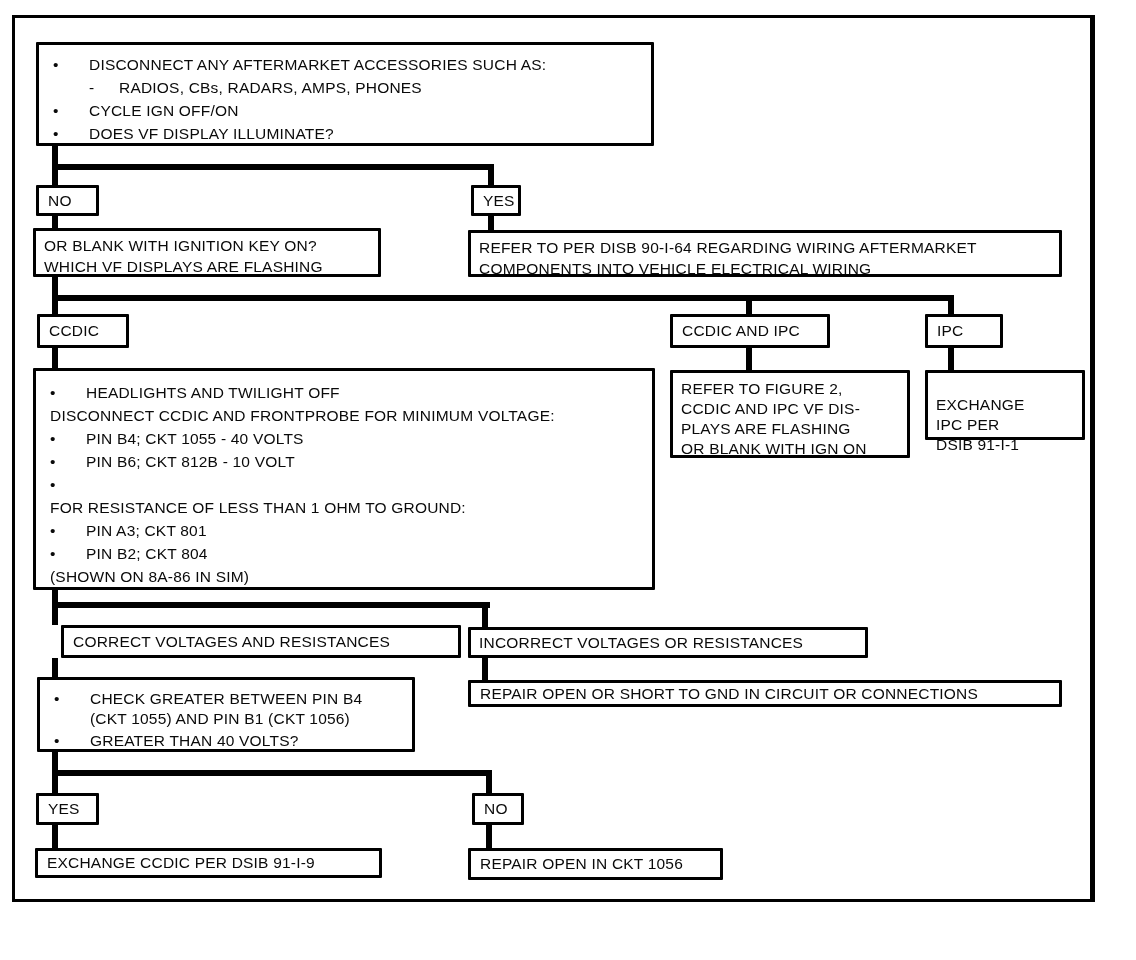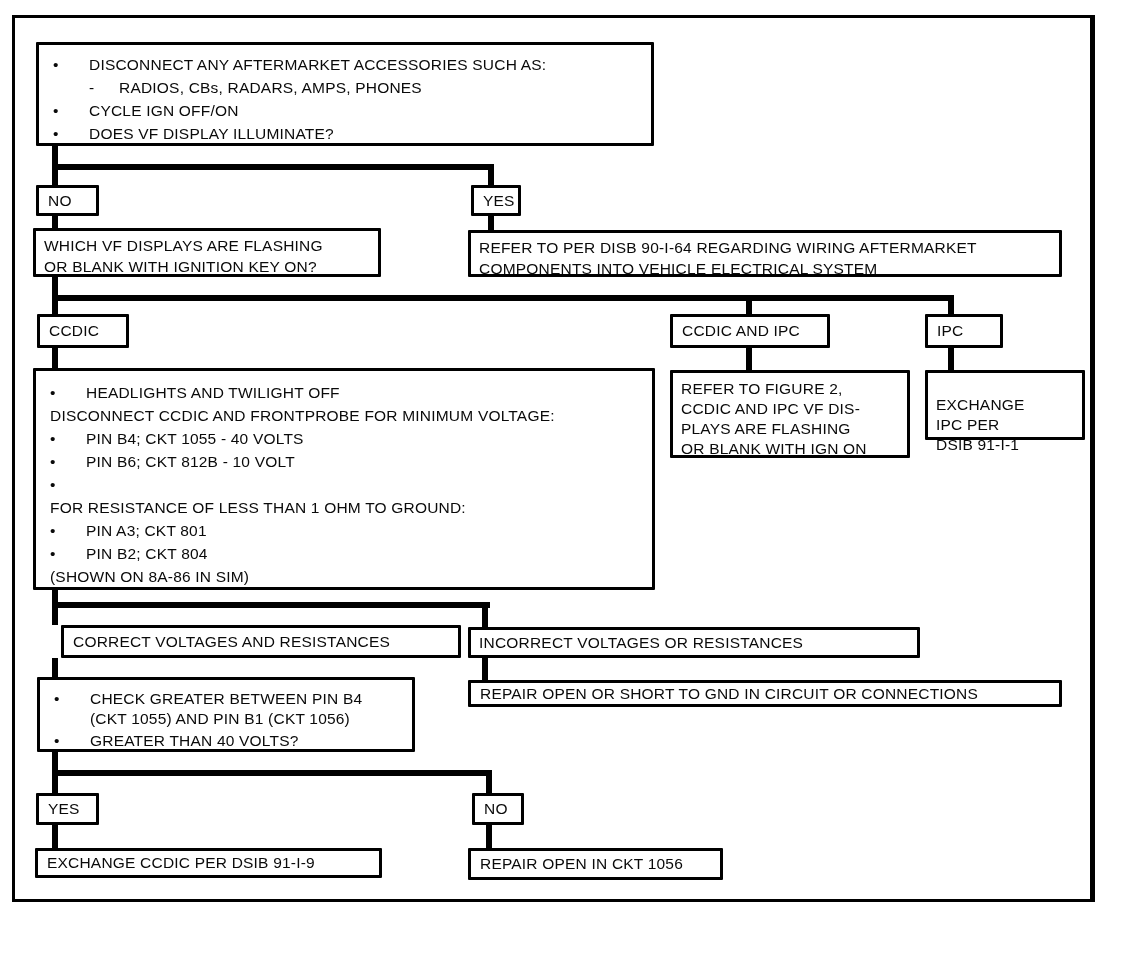--- a/index.html
+++ b/index.html
@@ -50,27 +50,27 @@
   <div class="row">
     <span class="mk">•</span>
     <span>DOES VF DISPLAY ILLUMINATE?</span>
   </div>
 </div>
 
 <div class="box lbl" style="left:36px;top:185px;width:63px;height:31px;">NO</div>
 <div class="box lbl" style="left:471px;top:185px;width:50px;height:31px;">YES</div>
 
 <div class="box txtlines" style="left:33px;top:228px;width:348px;height:49px;">
+  <div>OR BLANK WITH IGNITION KEY ON?</div>
   <div>WHICH VF DISPLAYS ARE FLASHING</div>
-  <div>OR BLANK WITH IGNITION KEY ON?</div>
 </div>
 
 <div class="box txtlines" style="left:468px;top:230px;width:594px;height:47px;">
   <div>REFER TO PER DISB 90-I-64 REGARDING WIRING AFTERMARKET</div>
-  <div>COMPONENTS INTO VEHICLE ELECTRICAL SYSTEM</div>
+  <div>COMPONENTS INTO VEHICLE ELECTRICAL WIRING</div>
 </div>
 
 <div class="box lbl" style="left:37px;top:314px;width:92px;height:34px;">CCDIC</div>
 <div class="box lbl" style="left:670px;top:314px;width:160px;height:34px;">CCDIC AND IPC</div>
 <div class="box lbl" style="left:925px;top:314px;width:78px;height:34px;">IPC</div>
 
 <div class="box bullets" style="left:33px;top:368px;width:622px;height:222px;padding-top:10px;">
   <div class="row">
     <span class="mk">•</span>
     <span>HEADLIGHTS AND TWILIGHT OFF</span>
@@ -112,21 +112,21 @@
   <div>OR BLANK WITH IGN ON</div>
 </div>
 
 <div class="box txtlines" style="left:925px;top:370px;width:160px;height:70px;line-height:20px;padding-top:22px;">
   <div>EXCHANGE</div>
   <div>IPC PER</div>
   <div>DSIB 91-I-1</div>
 </div>
 
 <div class="box lbl" style="left:36px;top:625px;width:400px;height:33px;margin-left:25px;">CORRECT VOLTAGES AND RESISTANCES</div>
-<div class="box lbl" style="left:468px;top:627px;width:452px;height:31px;padding-left:8px;">INCORRECT VOLTAGES OR RESISTANCES</div>
+<div class="box lbl" style="left:468px;top:627px;width:400px;height:31px;padding-left:8px;">INCORRECT VOLTAGES OR RESISTANCES</div>
 
 <div class="box bullets" style="left:37px;top:677px;width:378px;height:75px;padding-top:9px;">
   <div class="row tight">
     <span class="mk">•</span>
     <span>CHECK GREATER BETWEEN PIN B4</span>
   </div>
   <div class="row tight cont">
     <span>(CKT 1055) AND PIN B1 (CKT 1056)</span>
   </div>
   <div class="row">

